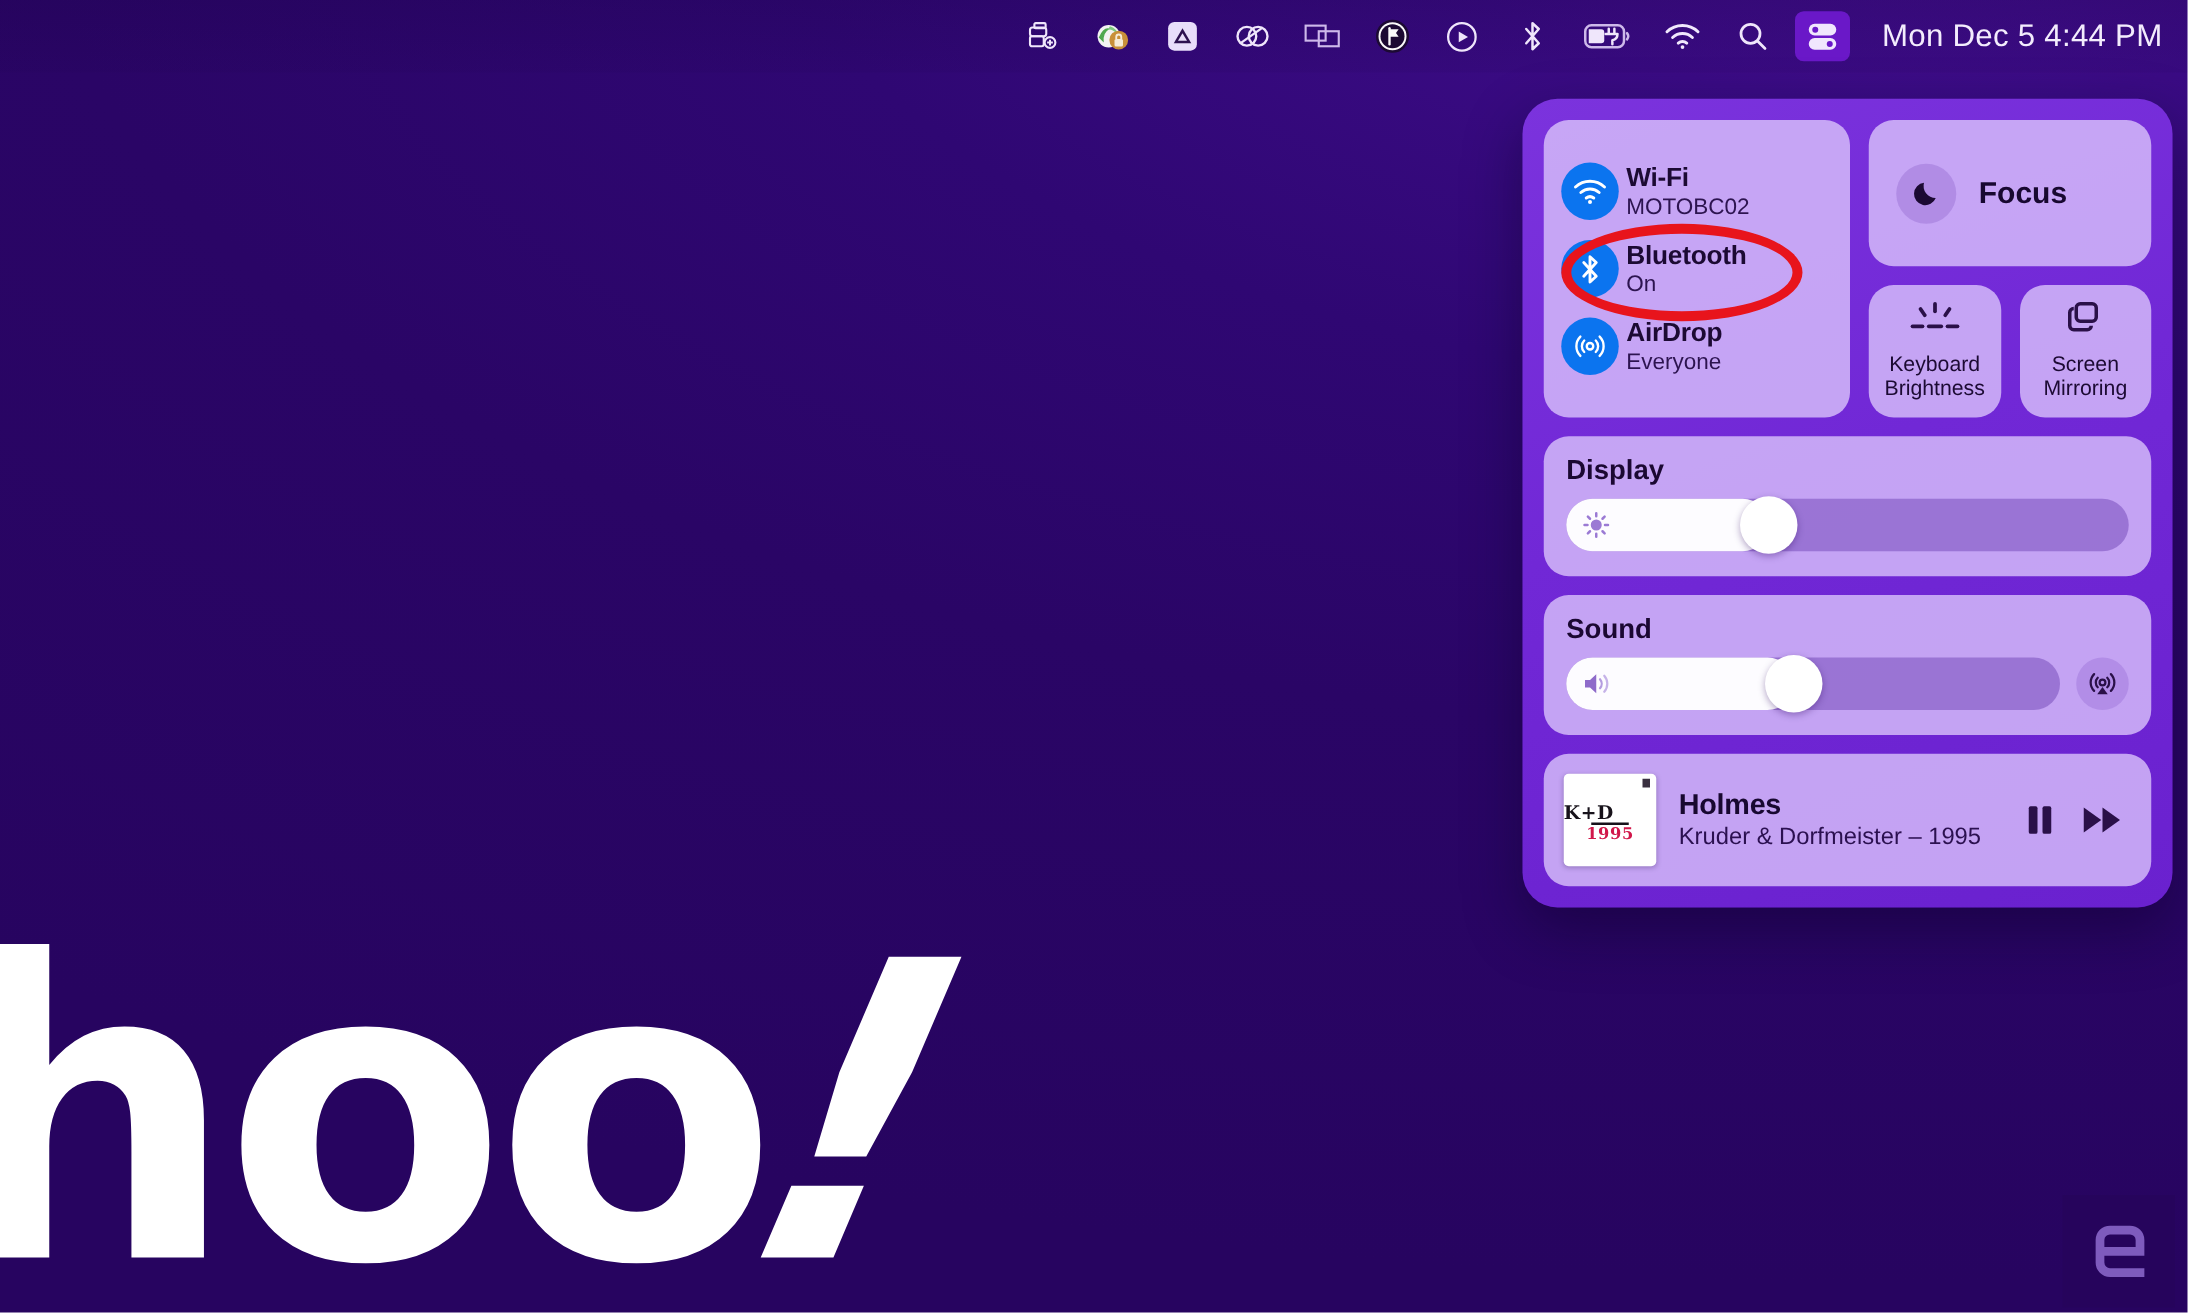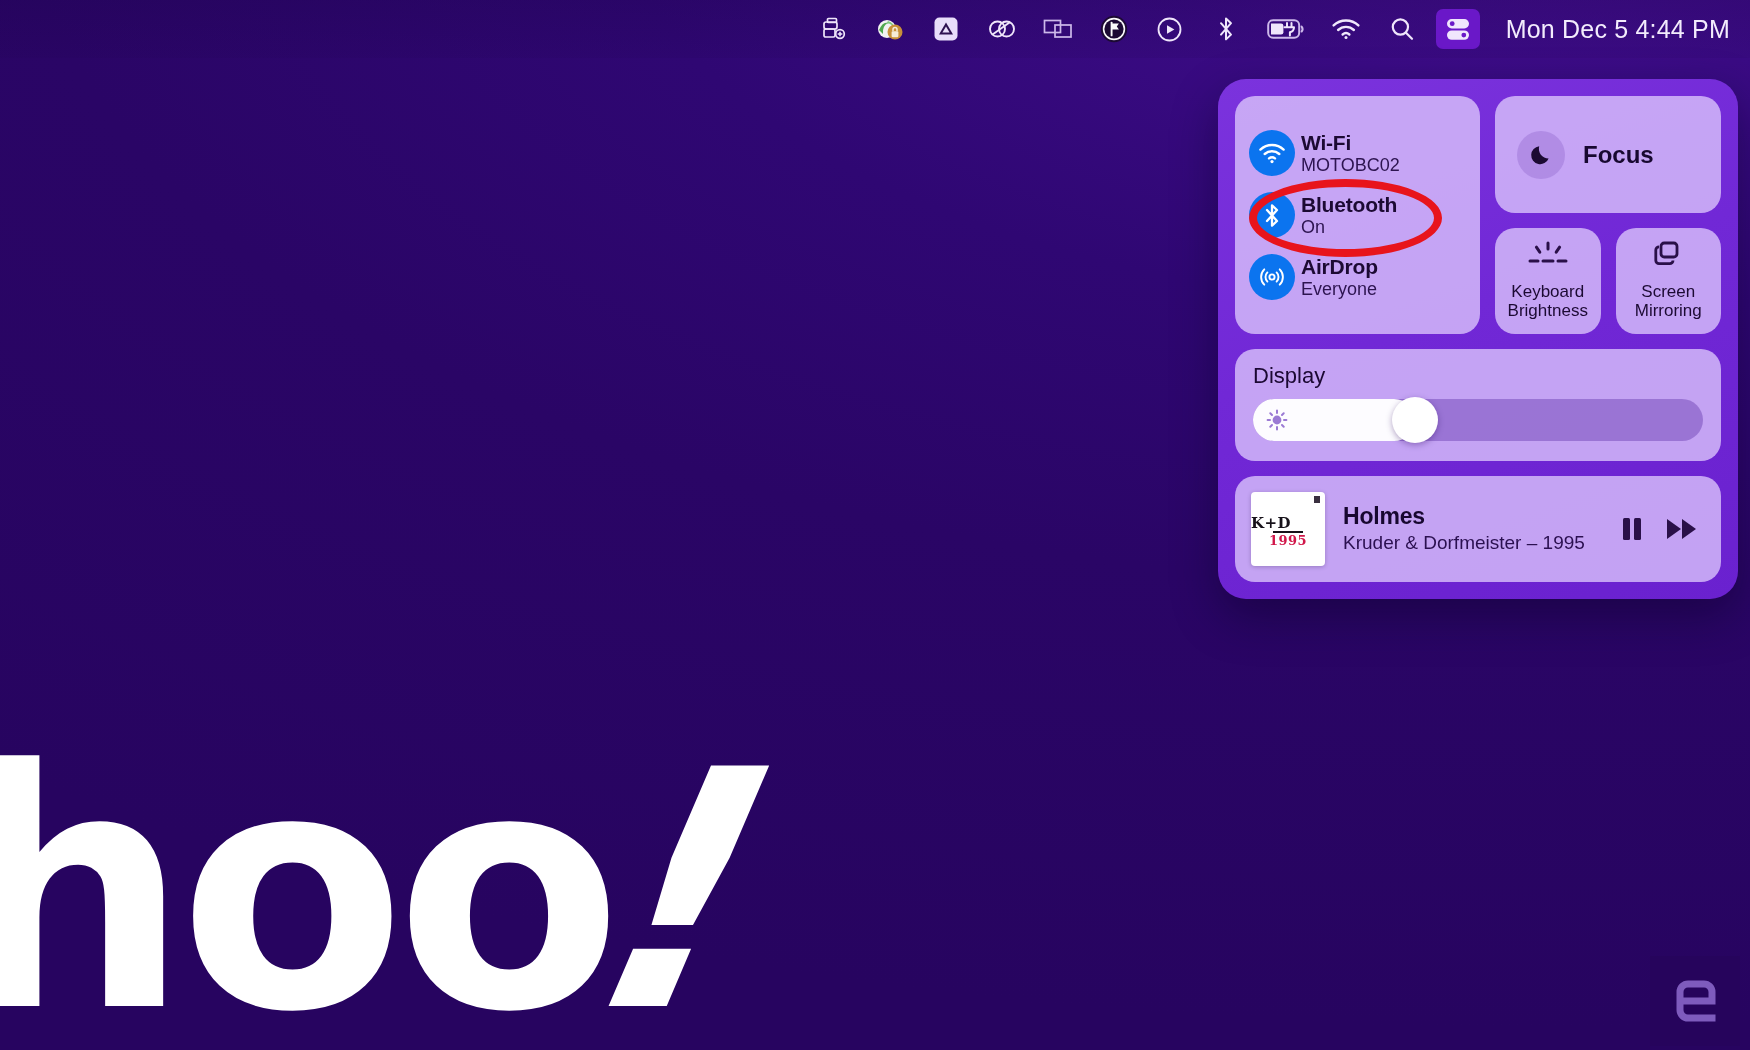--- a/index.html
+++ b/index.html
@@ -104,21 +104,21 @@
     align-items:center; justify-content:center; gap:10px;
     padding:12px 6px 14px;
   }
   .small-tile .stlabel{
     font-size:17px; color:#1c0a33; text-align:center;
     line-height:1.12; font-weight:500;
   }
 
   
   .slider-tile{ padding:14px 18px 20px; }
-  .slider-head{ font-size:22px; font-weight:400; color:#1b0832; margin-bottom:10px; }
+  .slider-head{ font-size:22px; font-weight:700; color:#1b0832; margin-bottom:10px; }
   .slider-wrap{ display:flex; align-items:center; gap:13px; }
   .slider{
     position:relative; flex:1; height:42px; border-radius:21px;
     background:rgba(105,60,175,0.45);
     overflow:visible;
   }
   .slider-fill{
     position:absolute; left:0; top:0; bottom:0;
     background:#fdfcff; border-radius:21px;
     display:flex; align-items:center; padding-left:13px;
@@ -395,20 +395,45 @@
           <svg width="22" height="22" viewBox="0 0 22 22" fill="none" stroke="#9b7ad4" stroke-width="2" stroke-linecap="round">
             <circle cx="11" cy="11" r="3.4" fill="#9b7ad4"></circle>
             <path d="M11 1.6v2.4M11 18v2.4M1.6 11h2.4M18 11h2.4M4.3 4.3l1.7 1.7M16 16l1.7 1.7M17.7 4.3L16 6M6 16l-1.7 1.7"></path>
           </svg>
         </div>
         <div class="slider-knob" id="display-knob" style="left: 36%;"></div>
       </div>
     </div>
   </div>
 
+  <div class="tile slider-tile">
+    <div class="slider-head">Sound</div>
+    <div class="slider-wrap">
+      <div class="slider">
+        <div class="slider-fill" id="sound-fill" style="width: 46%;">
+          <svg width="26" height="22" viewBox="0 0 26 22">
+            <path d="M2 8 h4 L11 3.4 v15.2 L6 14 H2 Z" fill="#8e6bca"></path>
+            <path d="M14 7.4 a5.5 5.5 0 0 1 0 7.2" fill="none" stroke="#b49ce0" stroke-width="1.8" stroke-linecap="round"></path>
+            <path d="M17.4 4.6 a9.6 9.6 0 0 1 0 12.8" fill="none" stroke="#c6b3e8" stroke-width="1.8" stroke-linecap="round"></path>
+          </svg>
+        </div>
+        <div class="slider-knob" id="sound-knob" style="left: 46%;"></div>
+      </div>
+      <div class="airplay-btn">
+        <svg width="26" height="26" viewBox="0 0 26 26" fill="none" stroke="#2a1048" stroke-width="1.8" stroke-linecap="round">
+          <circle cx="13" cy="12" r="2.3"></circle>
+          <path d="M9.2 15.8 a5.4 5.4 0 0 1 0 -7.6"></path>
+          <path d="M16.8 8.2 a5.4 5.4 0 0 1 0 7.6"></path>
+          <path d="M6.3 18.7 a9.5 9.5 0 0 1 0 -13.4"></path>
+          <path d="M19.7 5.3 a9.5 9.5 0 0 1 0 13.4"></path>
+          <path d="M13 15.5 l4.2 5.8 h-8.4 z" fill="#2a1048" stroke="none"></path>
+        </svg>
+      </div>
+    </div>
+  </div>
 
   <div class="tile np-tile">
     <div class="np-art">
       <div class="kd">K+D</div>
       <div class="kd-underline"></div>
       <div class="yr">1995</div>
       <div class="corner"></div>
     </div>
     <div class="np-meta">
       <span class="np-title">Holmes</span>

